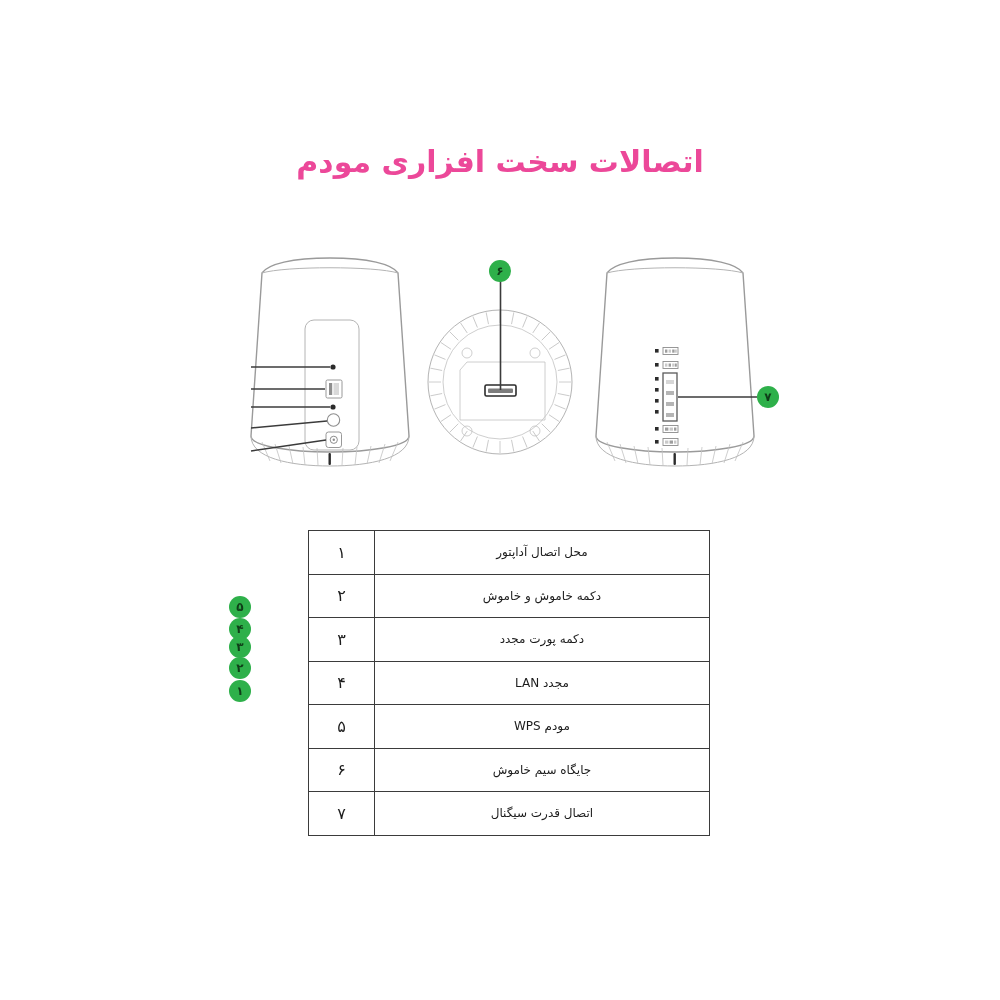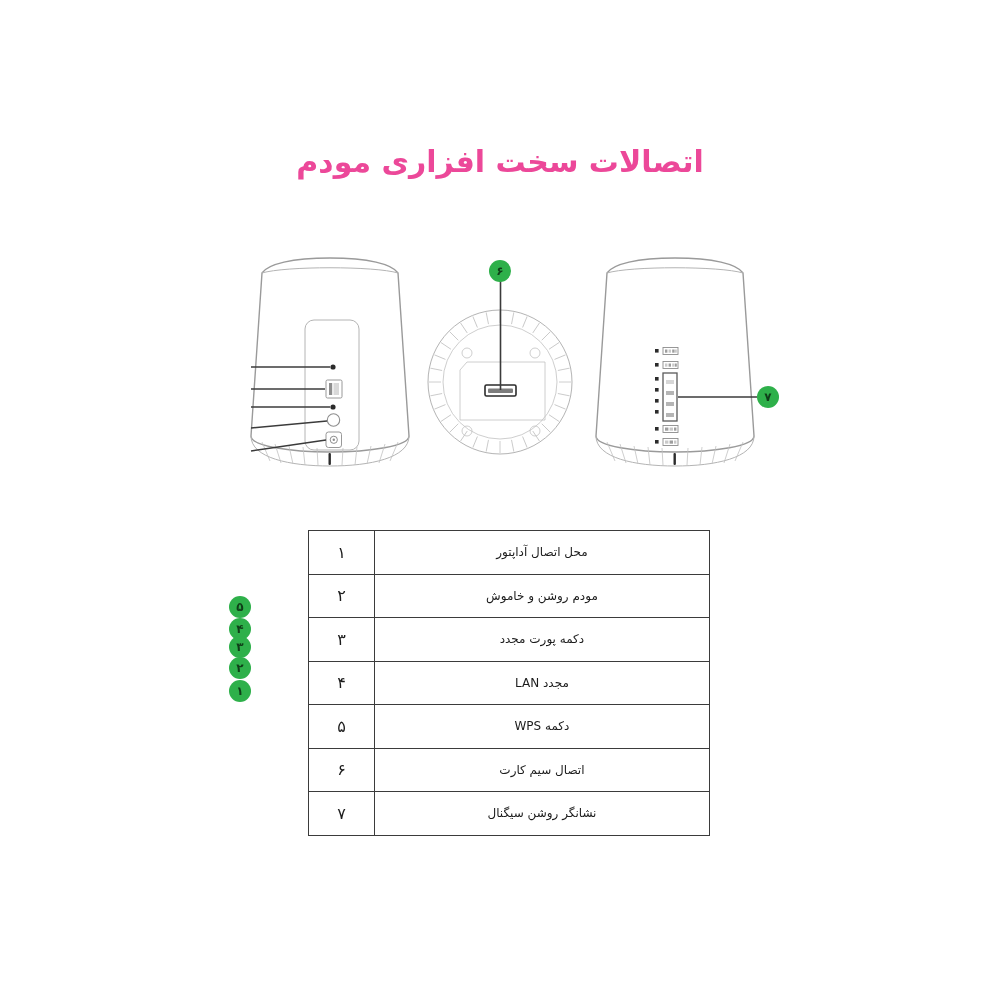--- a/index.html
+++ b/index.html
@@ -375,39 +375,39 @@
     <div class="callout" style="left:757px; top:146px;">۷</div>
   </div>
 
   <table class="legend-table">
     <tbody>
       <tr>
         <td class="desc-cell">محل اتصال آداپتور</td>
         <td class="num-cell">۱</td>
       </tr>
       <tr>
-        <td class="desc-cell">مودم روشن و خاموش</td>
+        <td class="desc-cell">دکمه خاموش و خاموش</td>
         <td class="num-cell">۲</td>
       </tr>
       <tr>
         <td class="desc-cell">دکمه پورت مجدد</td>
         <td class="num-cell">۳</td>
       </tr>
       <tr>
         <td class="desc-cell">مجدد LAN</td>
         <td class="num-cell">۴</td>
       </tr>
       <tr>
-        <td class="desc-cell">دکمه WPS</td>
+        <td class="desc-cell">مودم WPS</td>
         <td class="num-cell">۵</td>
       </tr>
       <tr>
-        <td class="desc-cell">اتصال سیم کارت</td>
+        <td class="desc-cell">جایگاه سیم خاموش</td>
         <td class="num-cell">۶</td>
       </tr>
       <tr>
-        <td class="desc-cell">نشانگر روشن سیگنال</td>
+        <td class="desc-cell">اتصال قدرت سیگنال</td>
         <td class="num-cell">۷</td>
       </tr>
     </tbody>
   </table>
 
 </div>
 
 </body></html>

